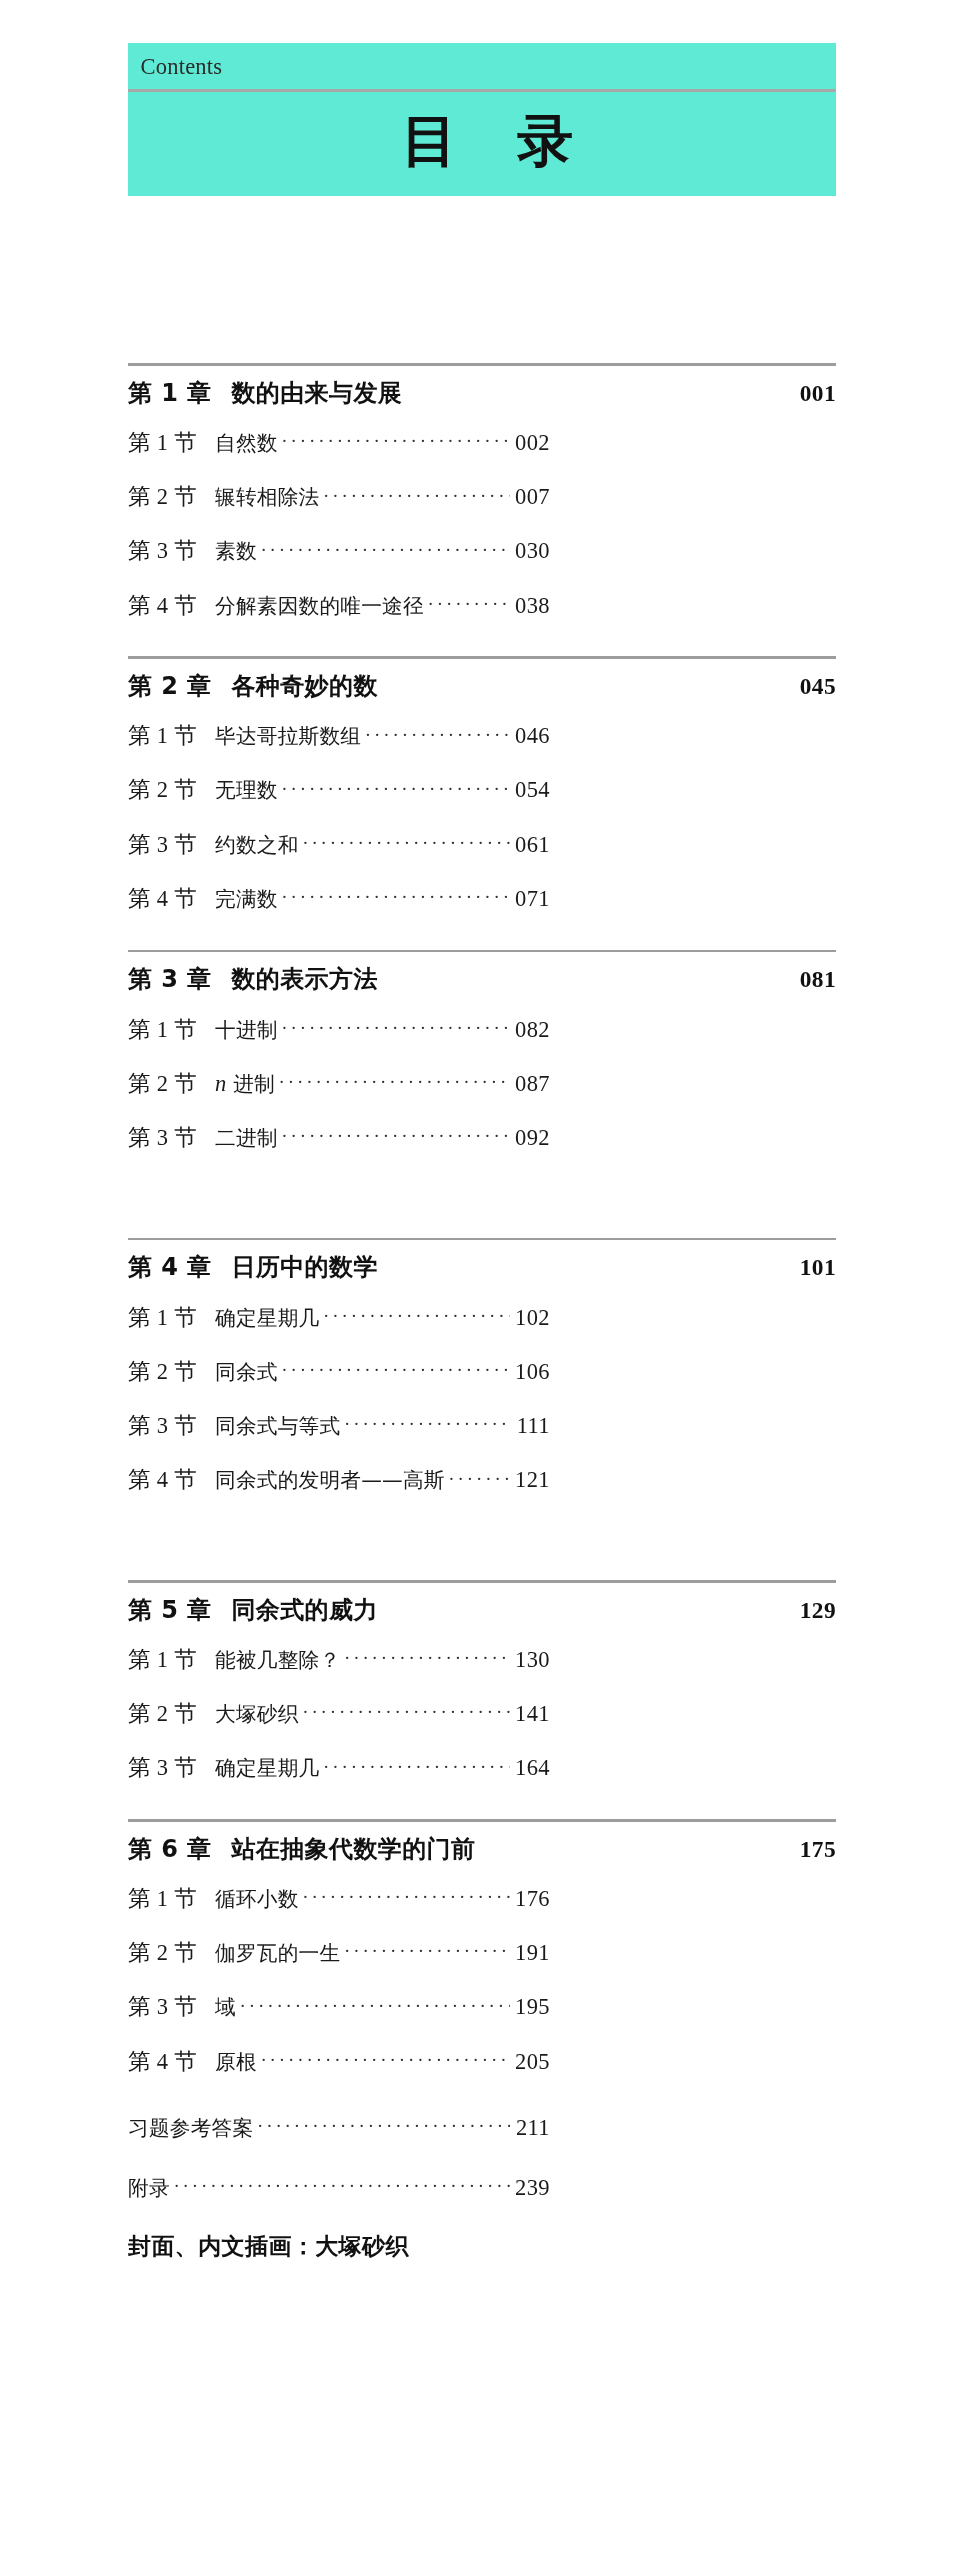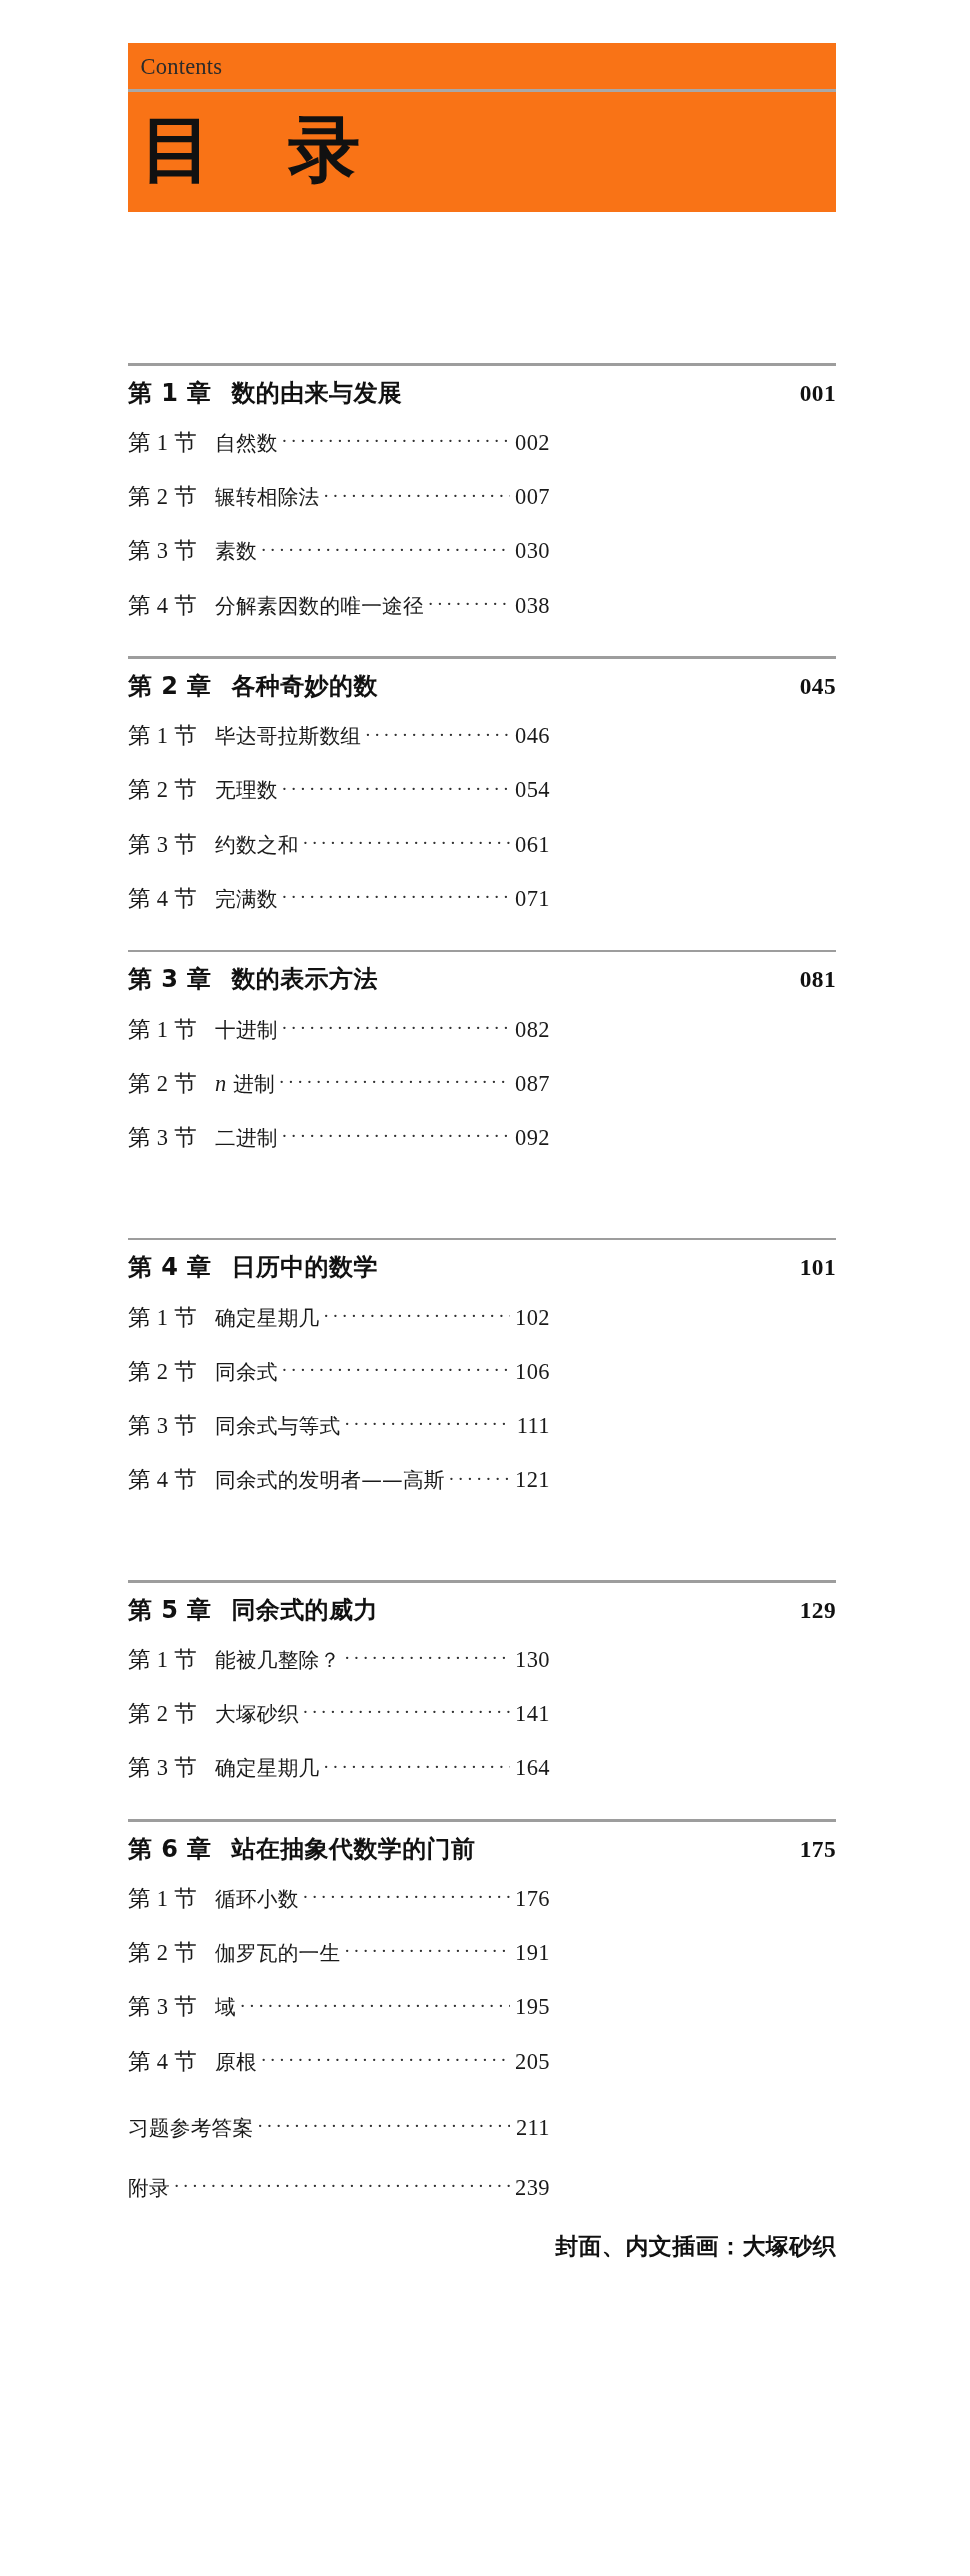--- a/index.html
+++ b/index.html
@@ -21,54 +21,54 @@
     height: 2576px;
     box-sizing: border-box;
   }
 
   
   .toc-header {
     position: absolute;
     left: 128px;
     top: 43px;
     width: 708px;
-    background: #f97316;
+    background: #5eead4;
     box-sizing: border-box;
     padding: 0;
   }
   .toc-header-eyebrow {
     font-family: "Liberation Serif", "DejaVu Serif", serif;
     font-size: 22.5px;
     line-height: 1;
     color: #2b2b2b;
     padding: 12.6px 0 10.8px 12.6px;
     letter-spacing: 0.2px;
   }
   .toc-header-rule {
     height: 2.7px;
     background: #a8a8a8;
     width: 100%;
   }
   .toc-header-title {
     font-family: "DejaVu Sans", "Liberation Sans", sans-serif;
     font-weight: bold;
-    font-size: 72px;
+    font-size: 56px;
     line-height: 1;
     color: #111111;
     padding: 21.6px 0 27px 12.6px;
     letter-spacing: 1.8px;
+    text-align: center;
   }
 
   
   .chapters {
     position: absolute;
     left: 128px;
     top: 363px;
     width: 708px;
-    text-align: right;
   }
 
   .chapter {
     margin-bottom: 34px;
   }
   .chapter-rule {
     height: 2.7px;
     background: #9d9d9d;
     width: 100%;
     margin-bottom: 9px;

